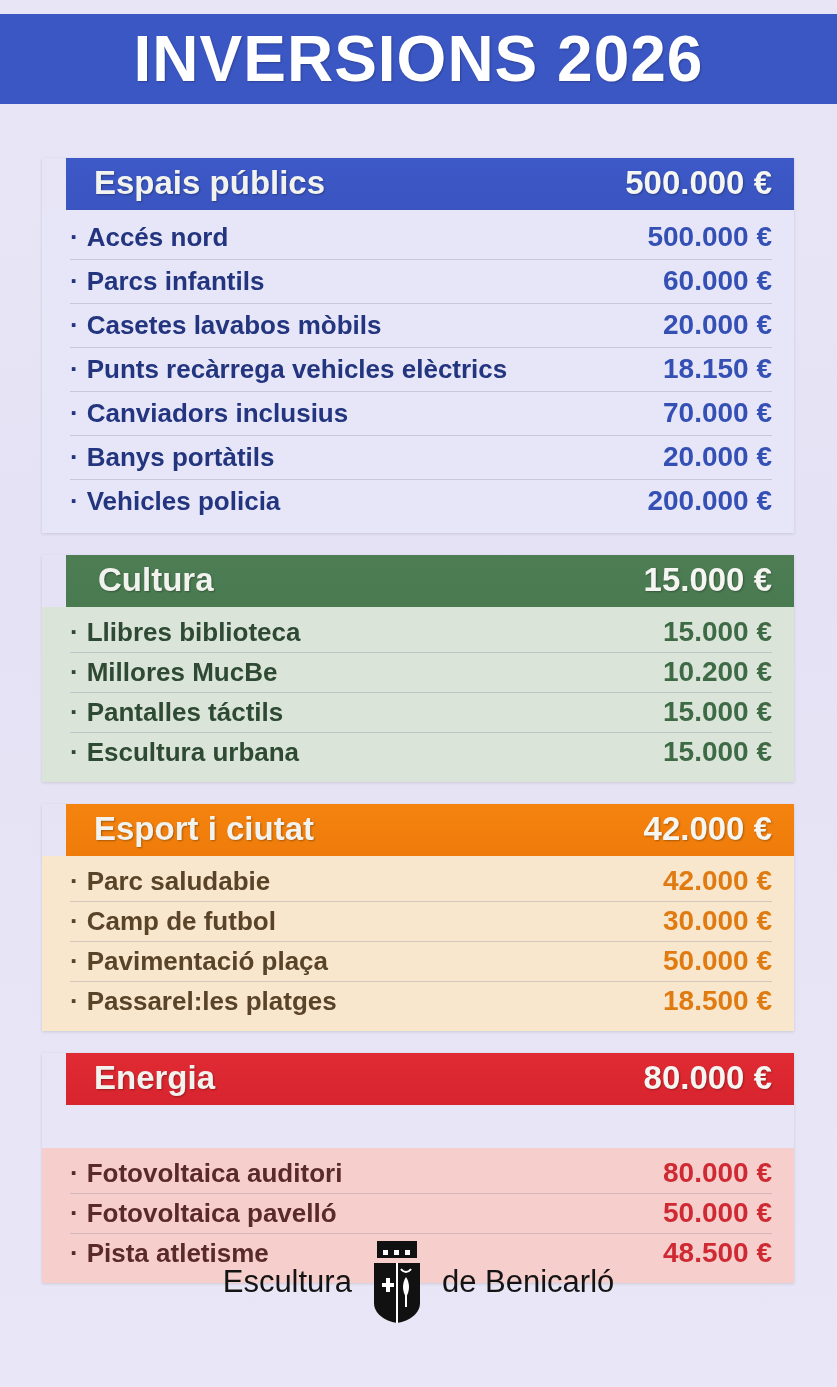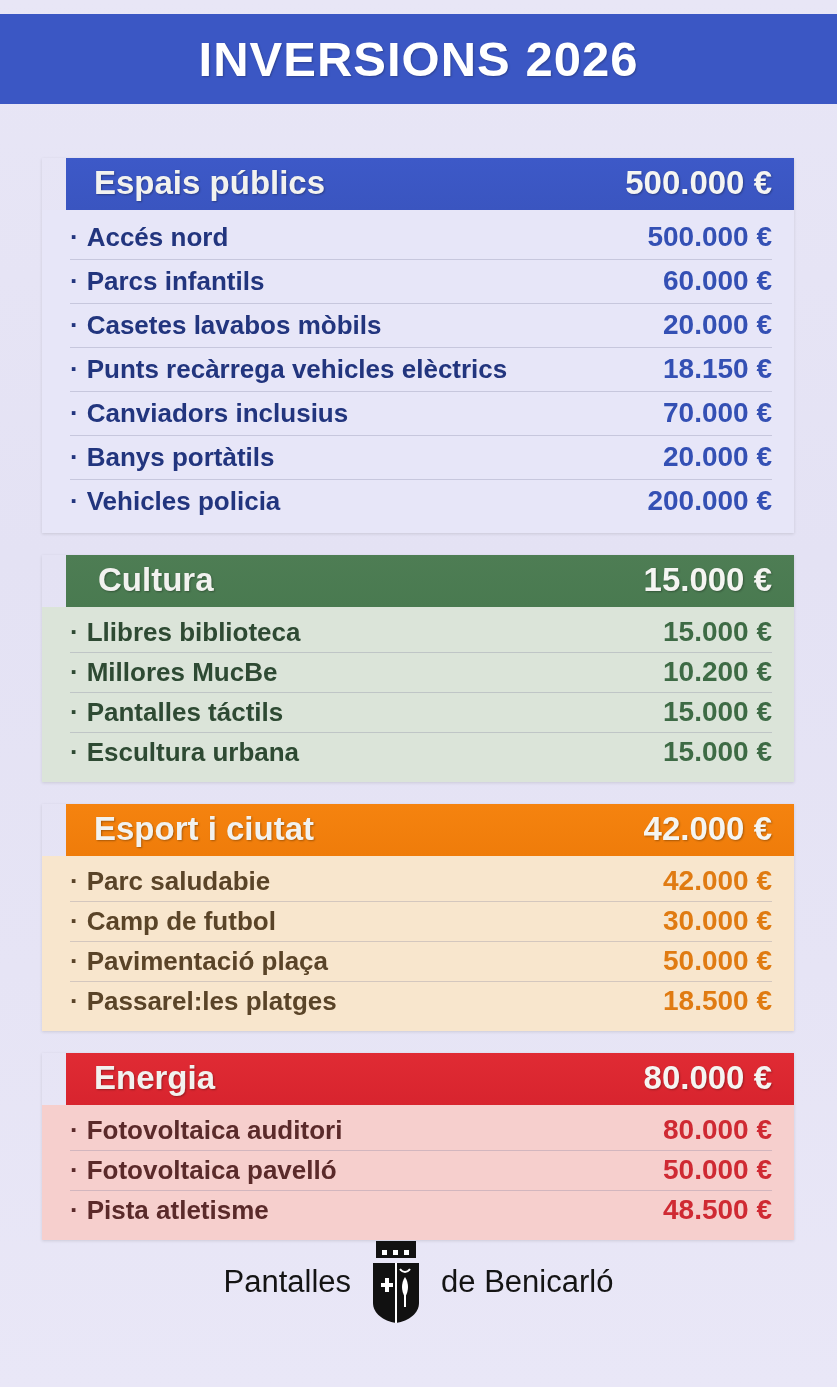--- a/index.html
+++ b/index.html
@@ -29,21 +29,21 @@
     top: 14px;
     width: 837px;
     height: 90px;
     background: #3b57c4;
     display: flex;
     align-items: center;
     justify-content: center;
   }
   .title-bar .title-text {
     color: #ffffff;
-    font-size: 49px;
+    font-size: 64px;
     font-weight: bold;
     letter-spacing: 1px;
     font-family: "Liberation Sans", sans-serif;
     text-shadow: 1px 1px 2px rgba(0,0,0,0.25);
   }
 
   
   .sections {
     position: absolute;
     left: 42px;
@@ -117,21 +117,21 @@
   .sec-green .row .amount { color: #3e6b45; }
 
   
   .sec-orange .sec-header { background: linear-gradient(180deg,#f5830f 0%, #ef7c0a 100%); }
   .sec-orange .sec-body { background: #f8e6cd; }
   .sec-orange .row .label { color: #5a4428; }
   .sec-orange .row .amount { color: #e07b12; }
 
   
   .sec-red .sec-header { background: linear-gradient(180deg,#e02b34 0%, #d8242e 100%); }
-  .sec-red .sec-body { background: #f6cfcd; }
+  .sec-red .sec-body { background: #f6cfcd; margin-top: 43px; }
   .sec-red .row .label { color: #5a2a2a; }
   .sec-red .row .amount { color: #cf2a33; }
 
   
   .footer {
     position: absolute;
     left: 0;
     bottom: 62px;
     width: 837px;
     display: flex;
@@ -265,21 +265,21 @@
         <div class="row">
           <span class="label"><span class="bullet">·</span><span>Pista atletisme</span></span>
           <span class="amount">48.500 €</span>
         </div>
       </div>
     </div>
 
   </div>
 
   <div class="footer">
-    <span class="foot-text">Pantalles</span>
+    <span class="foot-text">Escultura</span>
     <span class="crest">
       <svg width="58" height="86" viewBox="0 0 58 86" xmlns="http://www.w3.org/2000/svg">
 
         <rect x="9" y="2" width="40" height="7" fill="#111111"></rect>
         <rect x="9" y="9" width="40" height="10" fill="#111111"></rect>
         <rect x="15" y="11" width="5" height="5" fill="#ffffff"></rect>
         <rect x="26" y="11" width="5" height="5" fill="#ffffff"></rect>
         <rect x="37" y="11" width="5" height="5" fill="#ffffff"></rect>
 
         <path d="M6 24 H52 V64 C52 74 42 82 29 84 C16 82 6 74 6 64 Z" fill="#111111"></path>

